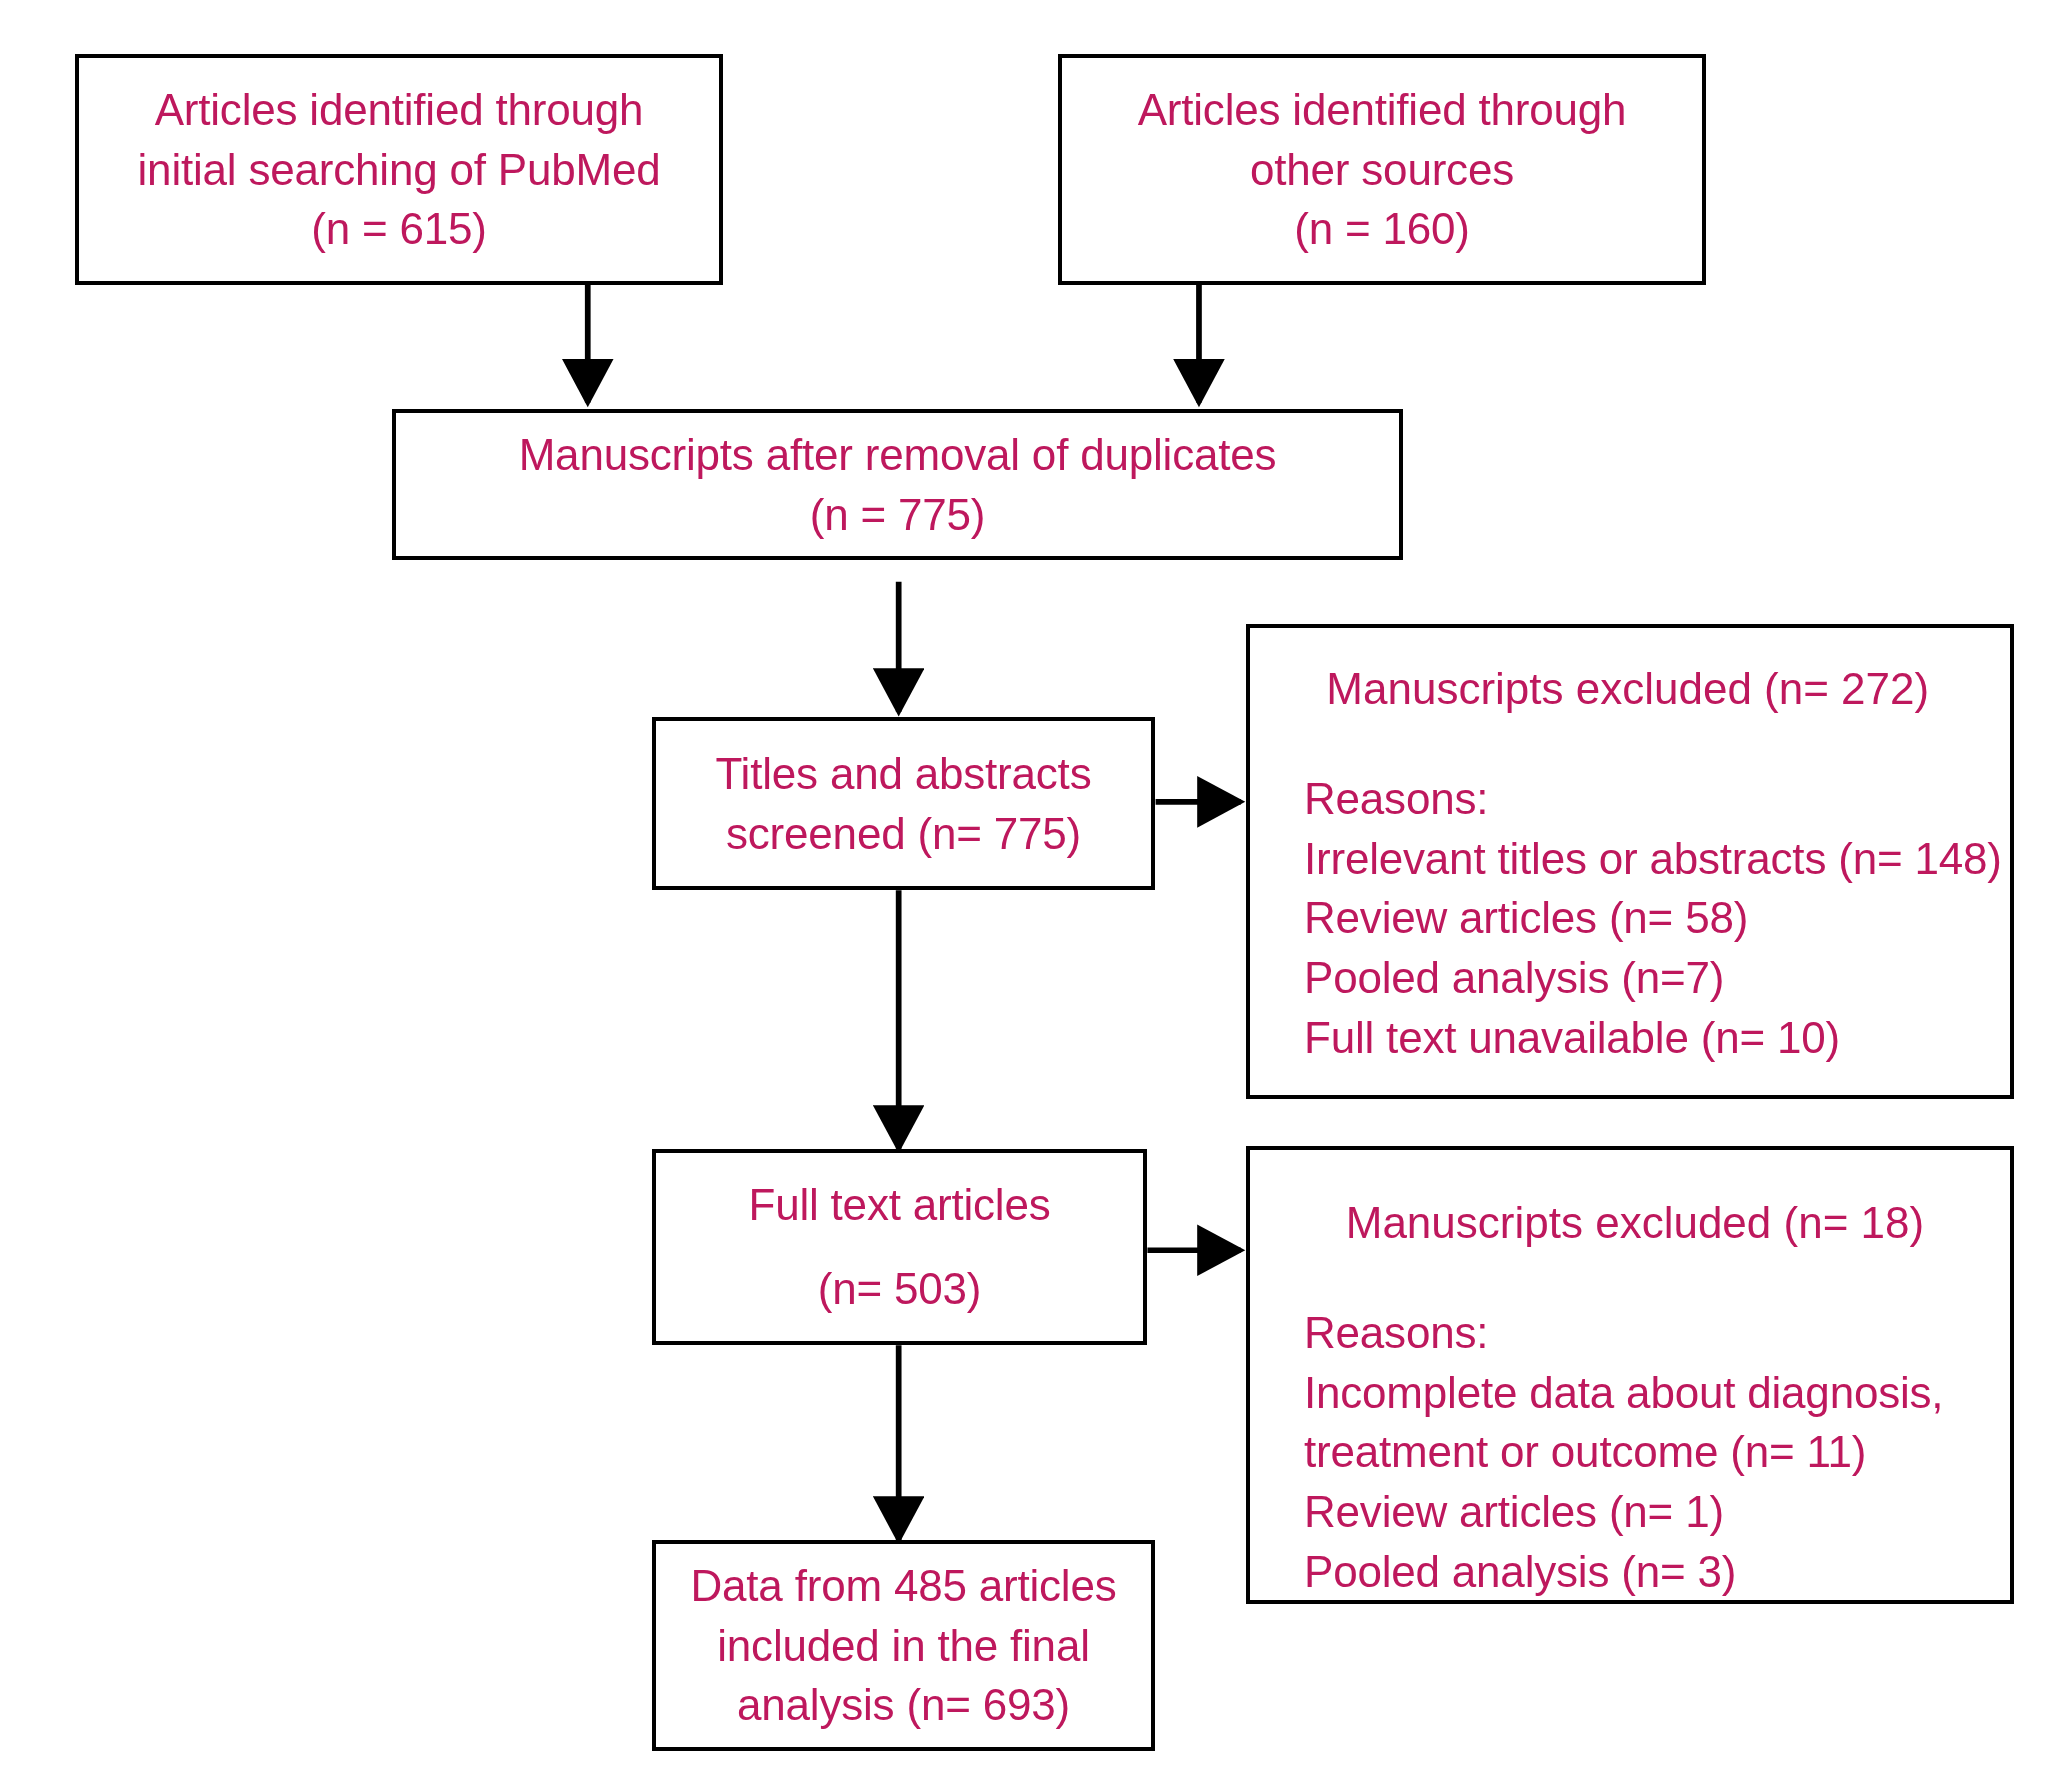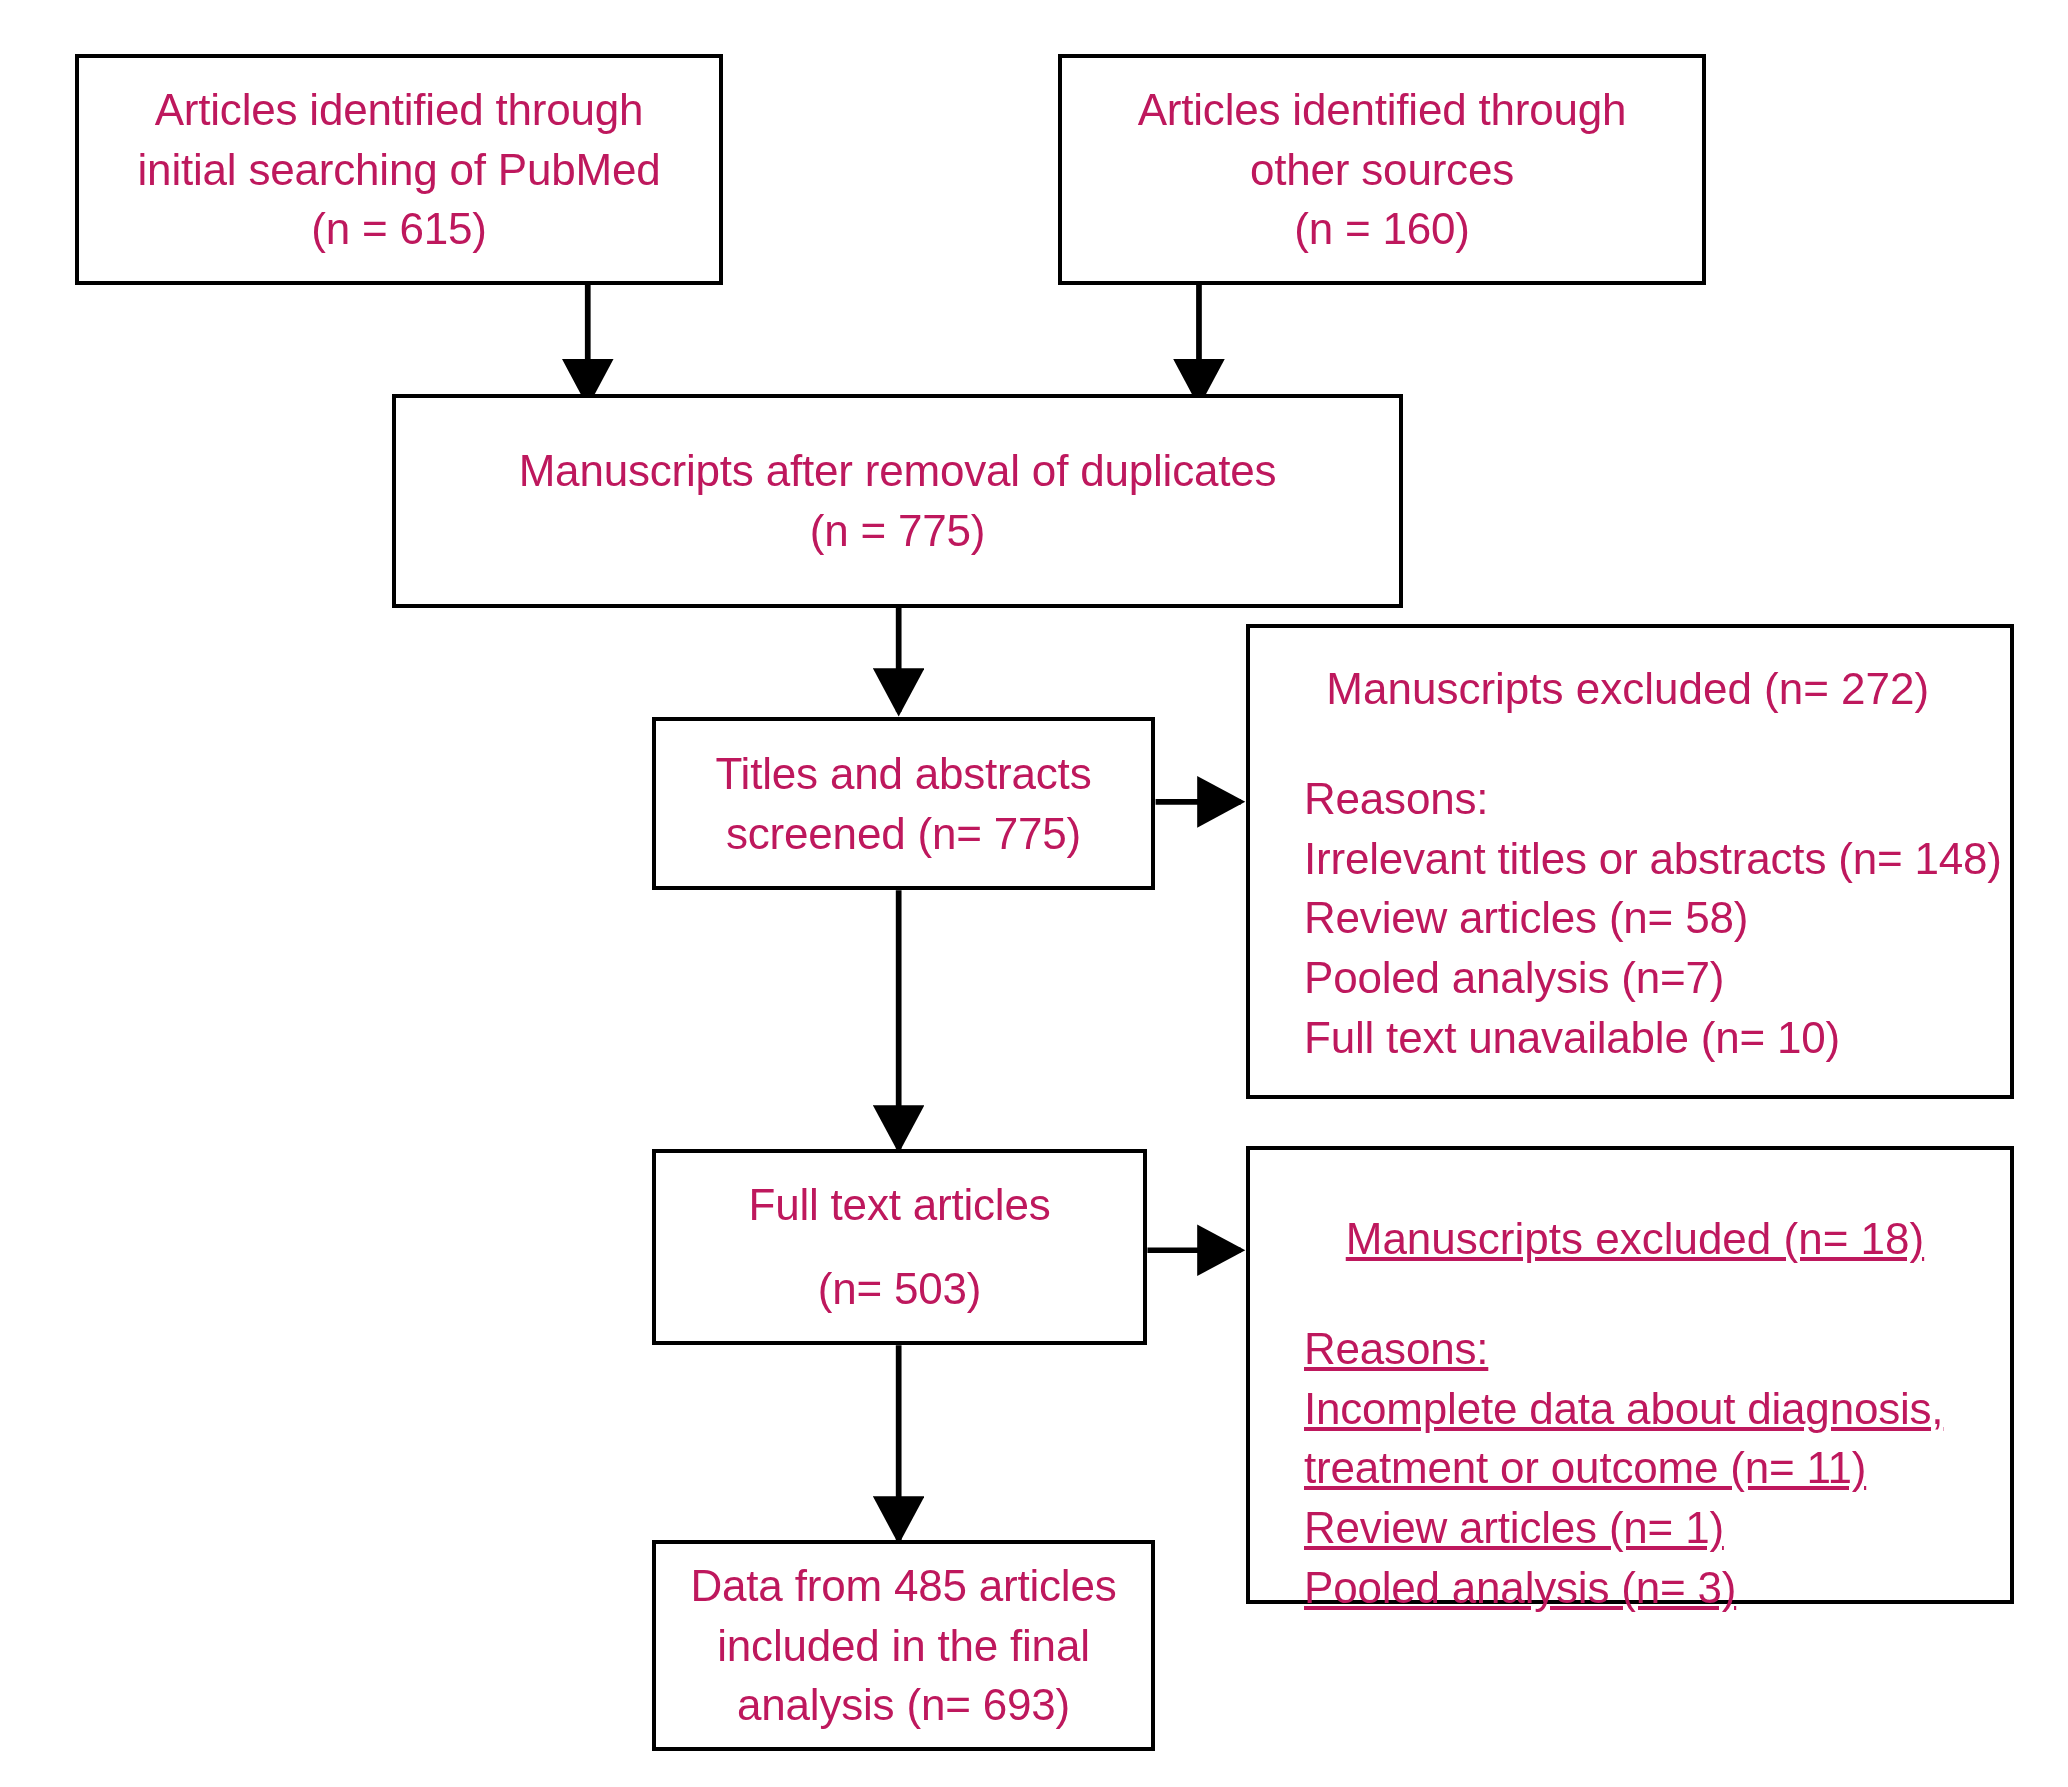--- a/index.html
+++ b/index.html
@@ -60,21 +60,21 @@
     white-space: pre;
   }
   .excl-reasons {
     display: block;
     margin-top: 50px;
   }
   .excl-reasons .line {
     padding-left: 24.5px;
   }
   .excl-1 { padding-top: 31px; }
-  .excl-2 { padding-top: 59px; text-decoration: underline; }
+  .excl-2 { padding-top: 43px; }
 </style>
 </head>
 <body>
 
 <div id="flow-root">
 
   <svg id="flow-svg" viewBox="0 0 2528 2184">
     <defs>
       <marker id="arrowhead" markerWidth="9" markerHeight="9" refX="7.6" refY="4.5" orient="auto" markerUnits="strokeWidth">
         <path d="M 0 0 L 8.4 4.5 L 0 9 z" fill="#000000"></path>
@@ -101,21 +101,21 @@
     <span class="line">initial searching of PubMed</span>
     <span class="line">(n = 615)</span>
   </div>
 
   <div class="node-box centered" style="left:1058px; top:54px; width:648px; height:231px;">
     <span class="line">Articles identified through</span>
     <span class="line">other sources</span>
     <span class="line">(n = 160)</span>
   </div>
 
-  <div class="node-box centered" style="left:392px; top:394px; width:1011px; height:214px;">
+  <div class="node-box centered" style="left:392px; top:409px; width:1011px; height:151px;">
     <span class="line">Manuscripts after removal of duplicates</span>
     <span class="line">(n = 775)</span>
   </div>
 
   <div class="node-box centered" style="left:652px; top:717px; width:503px; height:173px;">
     <span class="line">Titles and abstracts</span>
     <span class="line">screened (n= 775)</span>
   </div>
 
   <div class="node-box excl excl-1" style="left:1246px; top:624px; width:768px; height:475px; padding-left:29.5px; padding-right:34px;">

